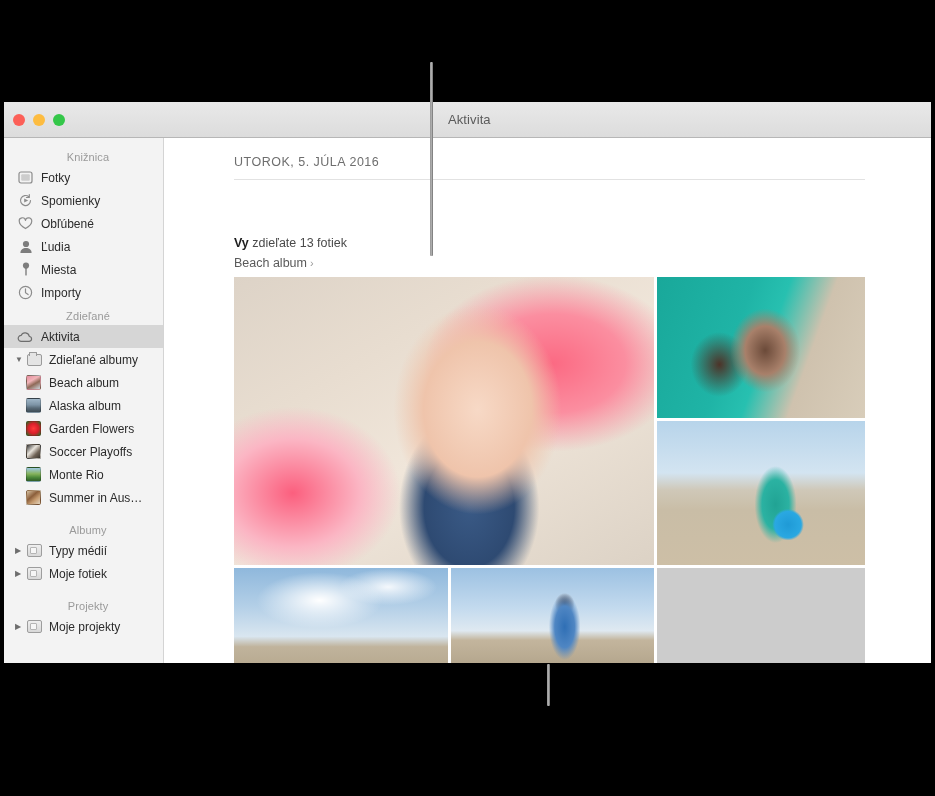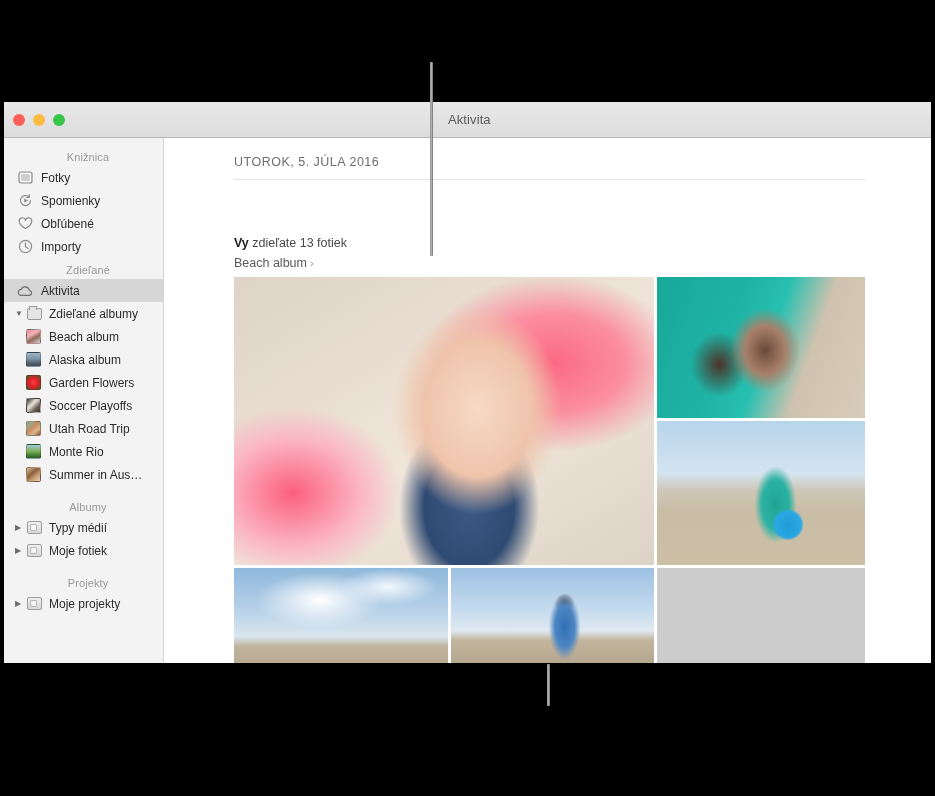--- a/index.html
+++ b/index.html
@@ -243,21 +243,39 @@
 
       <div class="sb-row">
         <span class="ico">
           <svg width="15" height="13" viewBox="0 0 15 13">
               <path d="M7.5 11.6S1.3 7.9 1.3 4.5a3 3 0 0 1 6.2-1.1A3 3 0 0 1 13.7 4.5c0 3.4-6.2 7.1-6.2 7.1z" fill="none" stroke="#8c8c8c" stroke-width="1.2" stroke-linejoin="round"></path>
             </svg>
         </span>
         <span class="lbl">Obľúbené</span>
       </div>
 
-
+      <div class="sb-row">
+        <span class="ico">
+          <svg width="14" height="14" viewBox="0 0 14 14">
+              <circle cx="7" cy="4" r="3.1" fill="#7d7d7d"></circle>
+              <path d="M1.4 13c0-3.2 2.5-5 5.6-5s5.6 1.8 5.6 5z" fill="#7d7d7d"></path>
+            </svg>
+        </span>
+        <span class="lbl">Ľudia</span>
+      </div>
+
+      <div class="sb-row">
+        <span class="ico">
+          <svg width="10" height="15" viewBox="0 0 10 15">
+              <circle cx="5" cy="3.6" r="3.1" fill="#7d7d7d"></circle>
+              <rect x="4.3" y="5.6" width="1.4" height="8" rx=".6" fill="#7d7d7d"></rect>
+            </svg>
+        </span>
+        <span class="lbl">Miesta</span>
+      </div>
 
       <div class="sb-row">
         <span class="ico">
           <svg width="15" height="15" viewBox="0 0 15 15">
               <circle cx="7.5" cy="7.5" r="6.1" fill="none" stroke="#8c8c8c" stroke-width="1.2"></circle>
               <path d="M7.5 3.9v3.8l2.6 1.9" fill="none" stroke="#8c8c8c" stroke-width="1.2" stroke-linecap="round"></path>
             </svg>
         </span>
         <span class="lbl">Importy</span>
       </div>
@@ -292,24 +310,20 @@
       <div class="sb-row indent">
         <span class="thumb" style="background:radial-gradient(circle at 50% 50%,#ff3a3a 0%,#d81f2a 55%,#2d6b27 100%);"></span>
         <span class="lbl">Garden Flowers</span>
       </div>
 
       <div class="sb-row indent">
         <span class="thumb" style="background:linear-gradient(135deg,#2f2f2f 0%,#e9e4dc 40%,#6f6255 70%,#3b3730 100%);"></span>
         <span class="lbl">Soccer Playoffs</span>
       </div>
 
-      <div class="sb-row indent">
-        <span class="thumb" style="background:linear-gradient(140deg,#6fb8a4 0%,#c98f63 45%,#e0b38a 70%,#7a5a40 100%);"></span>
-        <span class="lbl">Utah Road Trip</span>
-      </div>
 
       <div class="sb-row indent">
         <span class="thumb" style="background:linear-gradient(to bottom,#9ec8e2 0%,#86b35c 45%,#4d8a3a 72%,#2f5c27 100%);"></span>
         <span class="lbl">Monte Rio</span>
       </div>
 
       <div class="sb-row indent">
         <span class="thumb" style="background:linear-gradient(140deg,#d7c3a4 0%,#8c5f3b 40%,#c59a6e 65%,#e3d4bd 100%);"></span>
         <span class="lbl">Summer in Aus…</span>
       </div>

